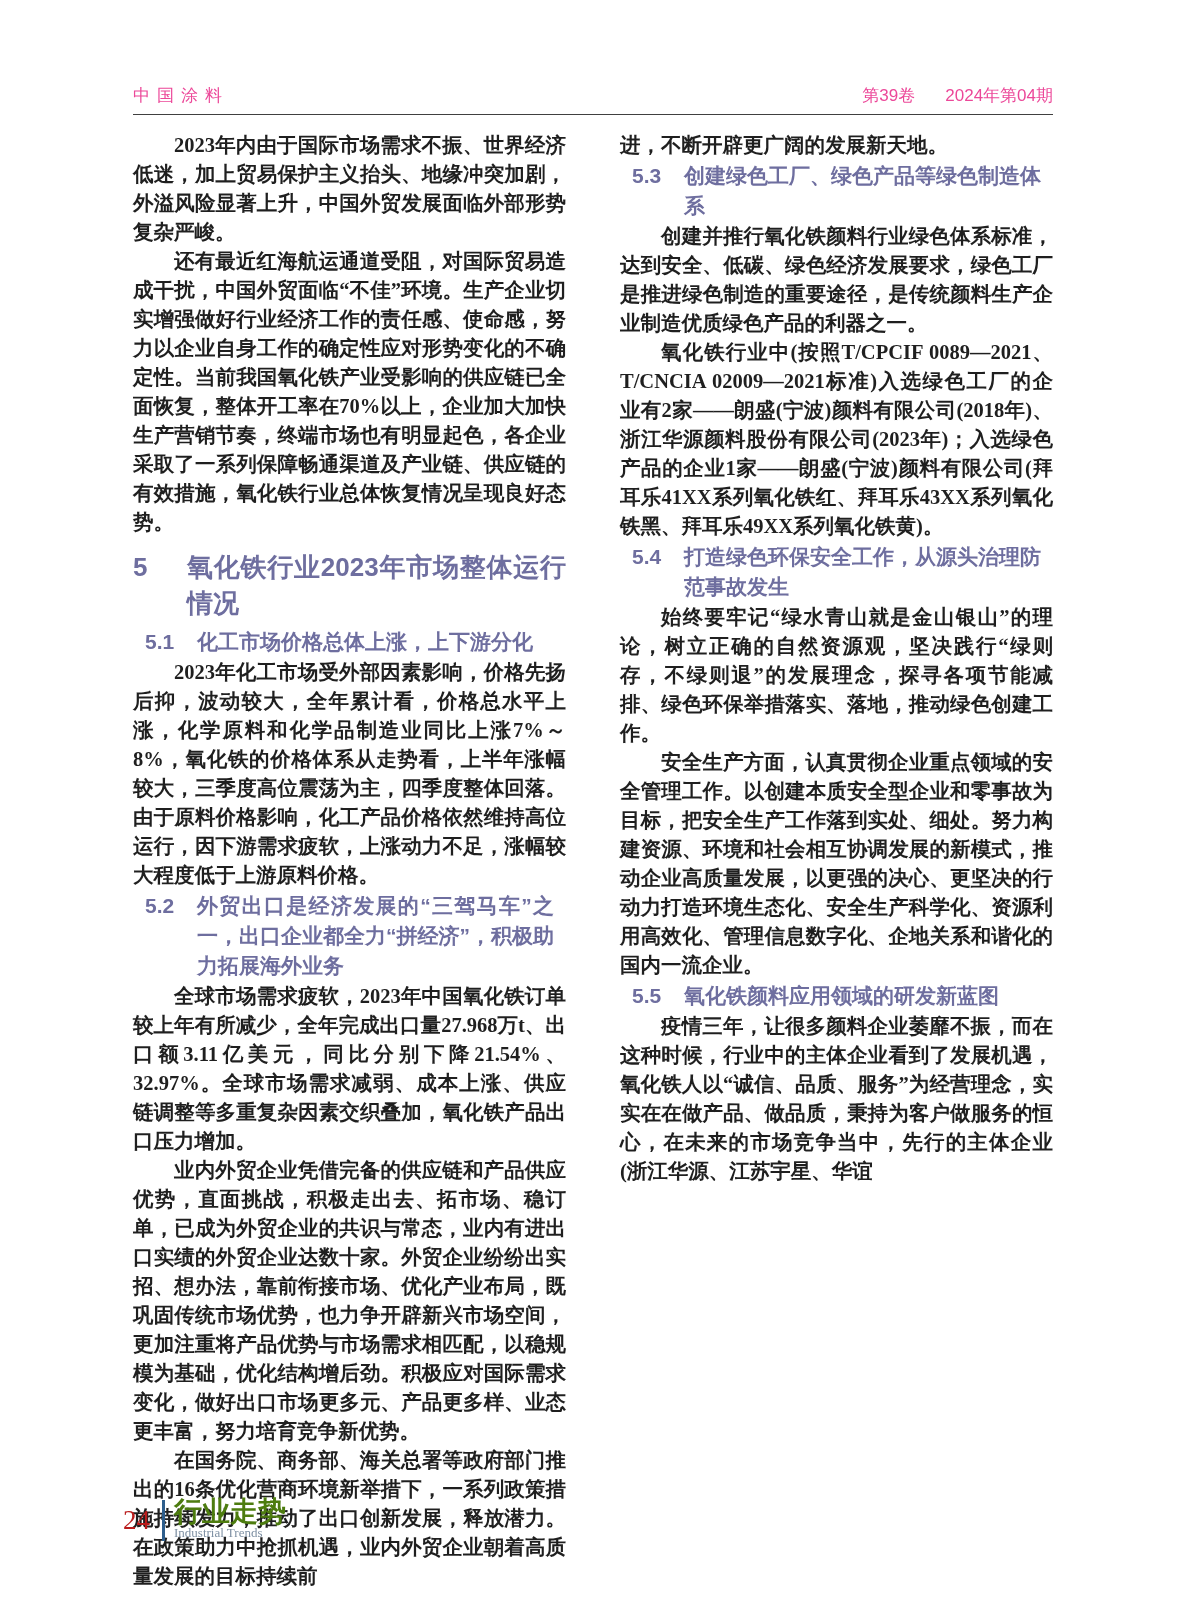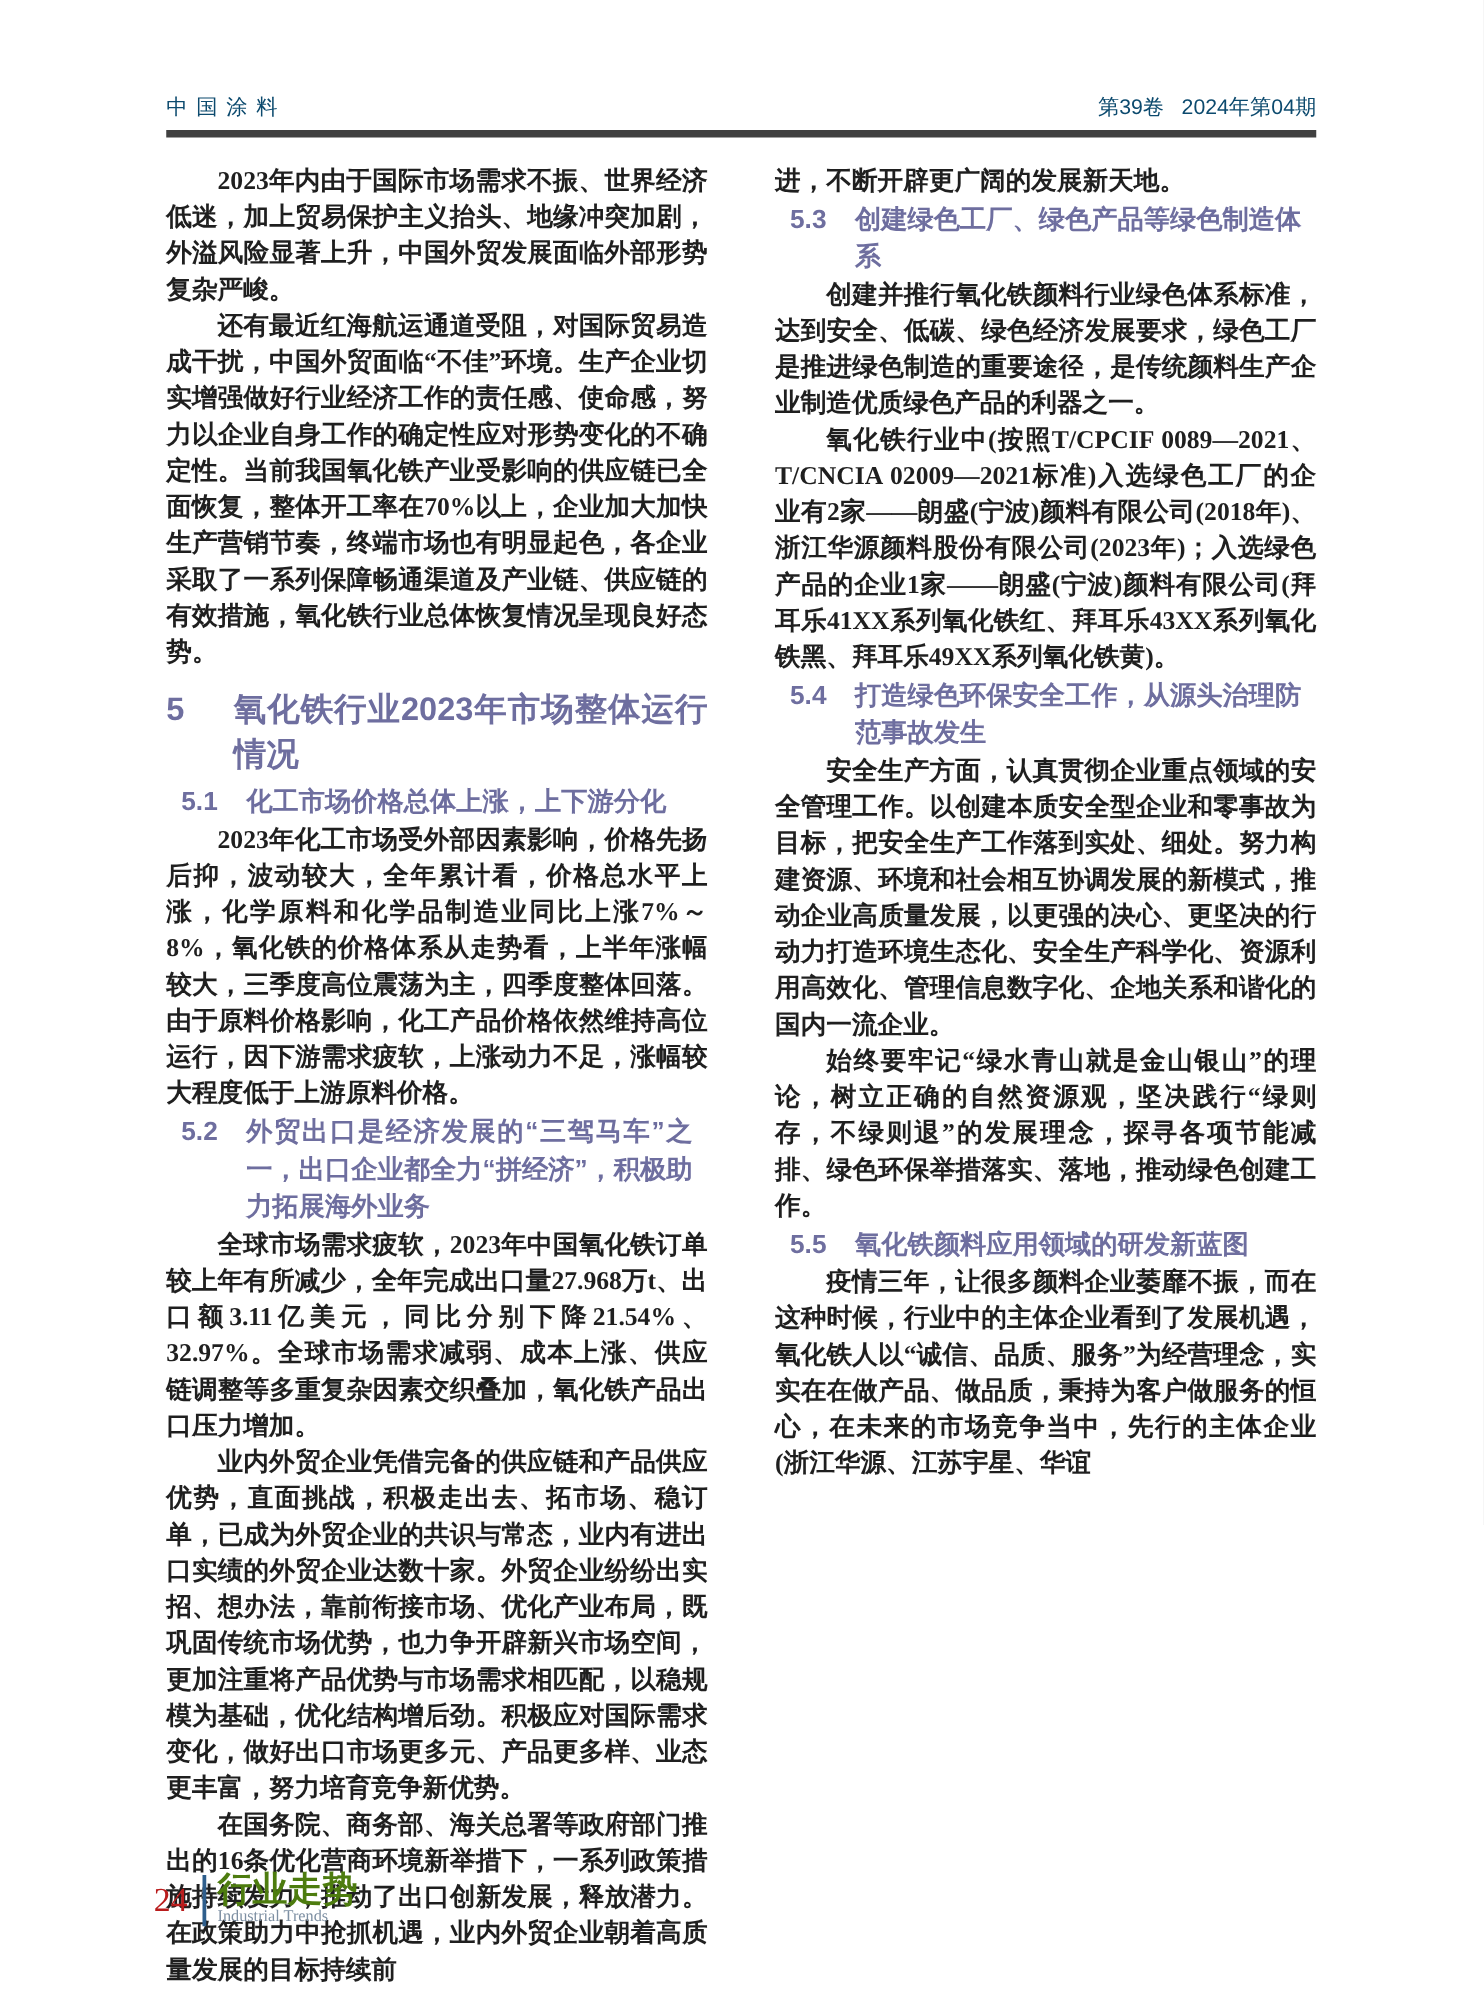--- a/index.html
+++ b/index.html
@@ -6,29 +6,29 @@
   .page{
     position:relative;
     width:1187px;height:1600px;
     background:#ffffff;
     overflow:hidden;
     font-family:"Liberation Serif","DejaVu Serif",serif;
     color:var(--body-color,#1f1f1f);
   }
   
   .header{
-    position:absolute;left:133px;right:134px;top:74px;
+    position:absolute;left:133px;right:134px;top:84px;
     display:flex;justify-content:space-between;align-items:flex-end;
     padding-bottom:7px;
-    border-bottom:6px solid #404040;
+    border-bottom:1px solid #404040;
     font-family:"Liberation Sans","DejaVu Sans",sans-serif;
-    font-size:17px;color:#0c4a6e;
+    font-size:17px;color:#ec4899;
   }
   .journal{letter-spacing:7px;}
-  .issue span{margin-left:14px;}
+  .issue span{margin-left:30px;}
   
   .content{
     position:absolute;left:133px;top:131px;
     display:flex;gap:54px;
   }
   .col{width:433px;font-size:20.5px;line-height:29px;}
   .para{text-align:justify;text-indent:2em;margin:0;font-weight:bold;}
   .para.cont{text-indent:0;}
   .h-section{
     display:flex;
@@ -104,22 +104,22 @@
         <div class="h-sub">
           <span class="h-num">5.3</span>
           <span class="h-title">创建绿色工厂、绿色产品等绿色制造体系</span>
         </div>
         <div class="para">创建并推行氧化铁颜料行业绿色体系标准，达到安全、低碳、绿色经济发展要求，绿色工厂是推进绿色制造的重要途径，是传统颜料生产企业制造优质绿色产品的利器之一。</div>
         <div class="para">氧化铁行业中(按照T/CPCIF 0089—2021、T/CNCIA 02009—2021标准)入选绿色工厂的企业有2家——朗盛(宁波)颜料有限公司(2018年)、浙江华源颜料股份有限公司(2023年)；入选绿色产品的企业1家——朗盛(宁波)颜料有限公司(拜耳乐41XX系列氧化铁红、拜耳乐43XX系列氧化铁黑、拜耳乐49XX系列氧化铁黄)。</div>
         <div class="h-sub">
           <span class="h-num">5.4</span>
           <span class="h-title">打造绿色环保安全工作，从源头治理防范事故发生</span>
         </div>
+        <div class="para">始终要牢记“绿水青山就是金山银山”的理论，树立正确的自然资源观，坚决践行“绿则存，不绿则退”的发展理念，探寻各项节能减排、绿色环保举措落实、落地，推动绿色创建工作。</div>
         <div class="para">安全生产方面，认真贯彻企业重点领域的安全管理工作。以创建本质安全型企业和零事故为目标，把安全生产工作落到实处、细处。努力构建资源、环境和社会相互协调发展的新模式，推动企业高质量发展，以更强的决心、更坚决的行动力打造环境生态化、安全生产科学化、资源利用高效化、管理信息数字化、企地关系和谐化的国内一流企业。</div>
-        <div class="para">始终要牢记“绿水青山就是金山银山”的理论，树立正确的自然资源观，坚决践行“绿则存，不绿则退”的发展理念，探寻各项节能减排、绿色环保举措落实、落地，推动绿色创建工作。</div>
         <div class="h-sub">
           <span class="h-num">5.5</span>
           <span class="h-title">氧化铁颜料应用领域的研发新蓝图</span>
         </div>
         <div class="para">疫情三年，让很多颜料企业萎靡不振，而在这种时候，行业中的主体企业看到了发展机遇，氧化铁人以“诚信、品质、服务”为经营理念，实实在在做产品、做品质，秉持为客户做服务的恒心，在未来的市场竞争当中，先行的主体企业(浙江华源、江苏宇星、华谊</div>
       </div>
   </div>
 
   <div class="footer">
     <span class="pagenum">24</span>

